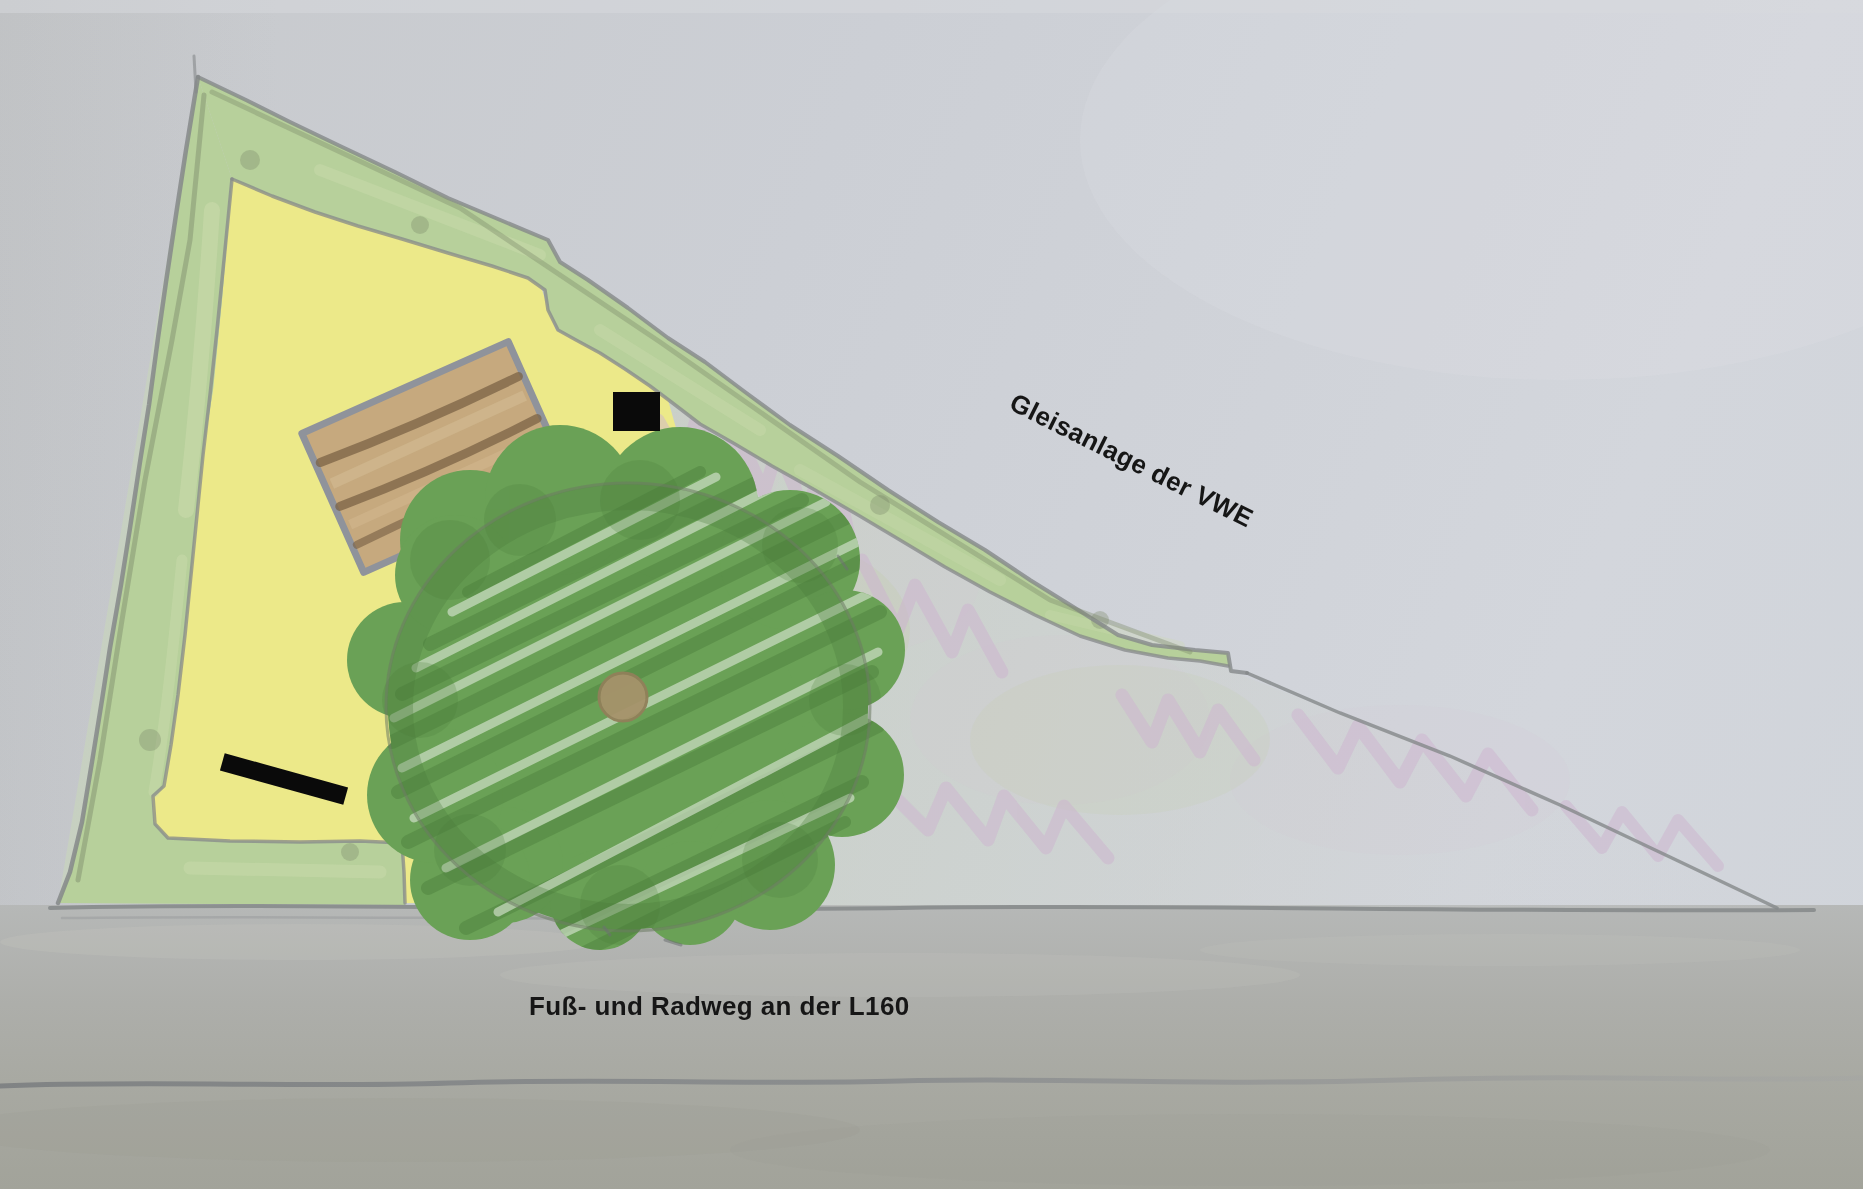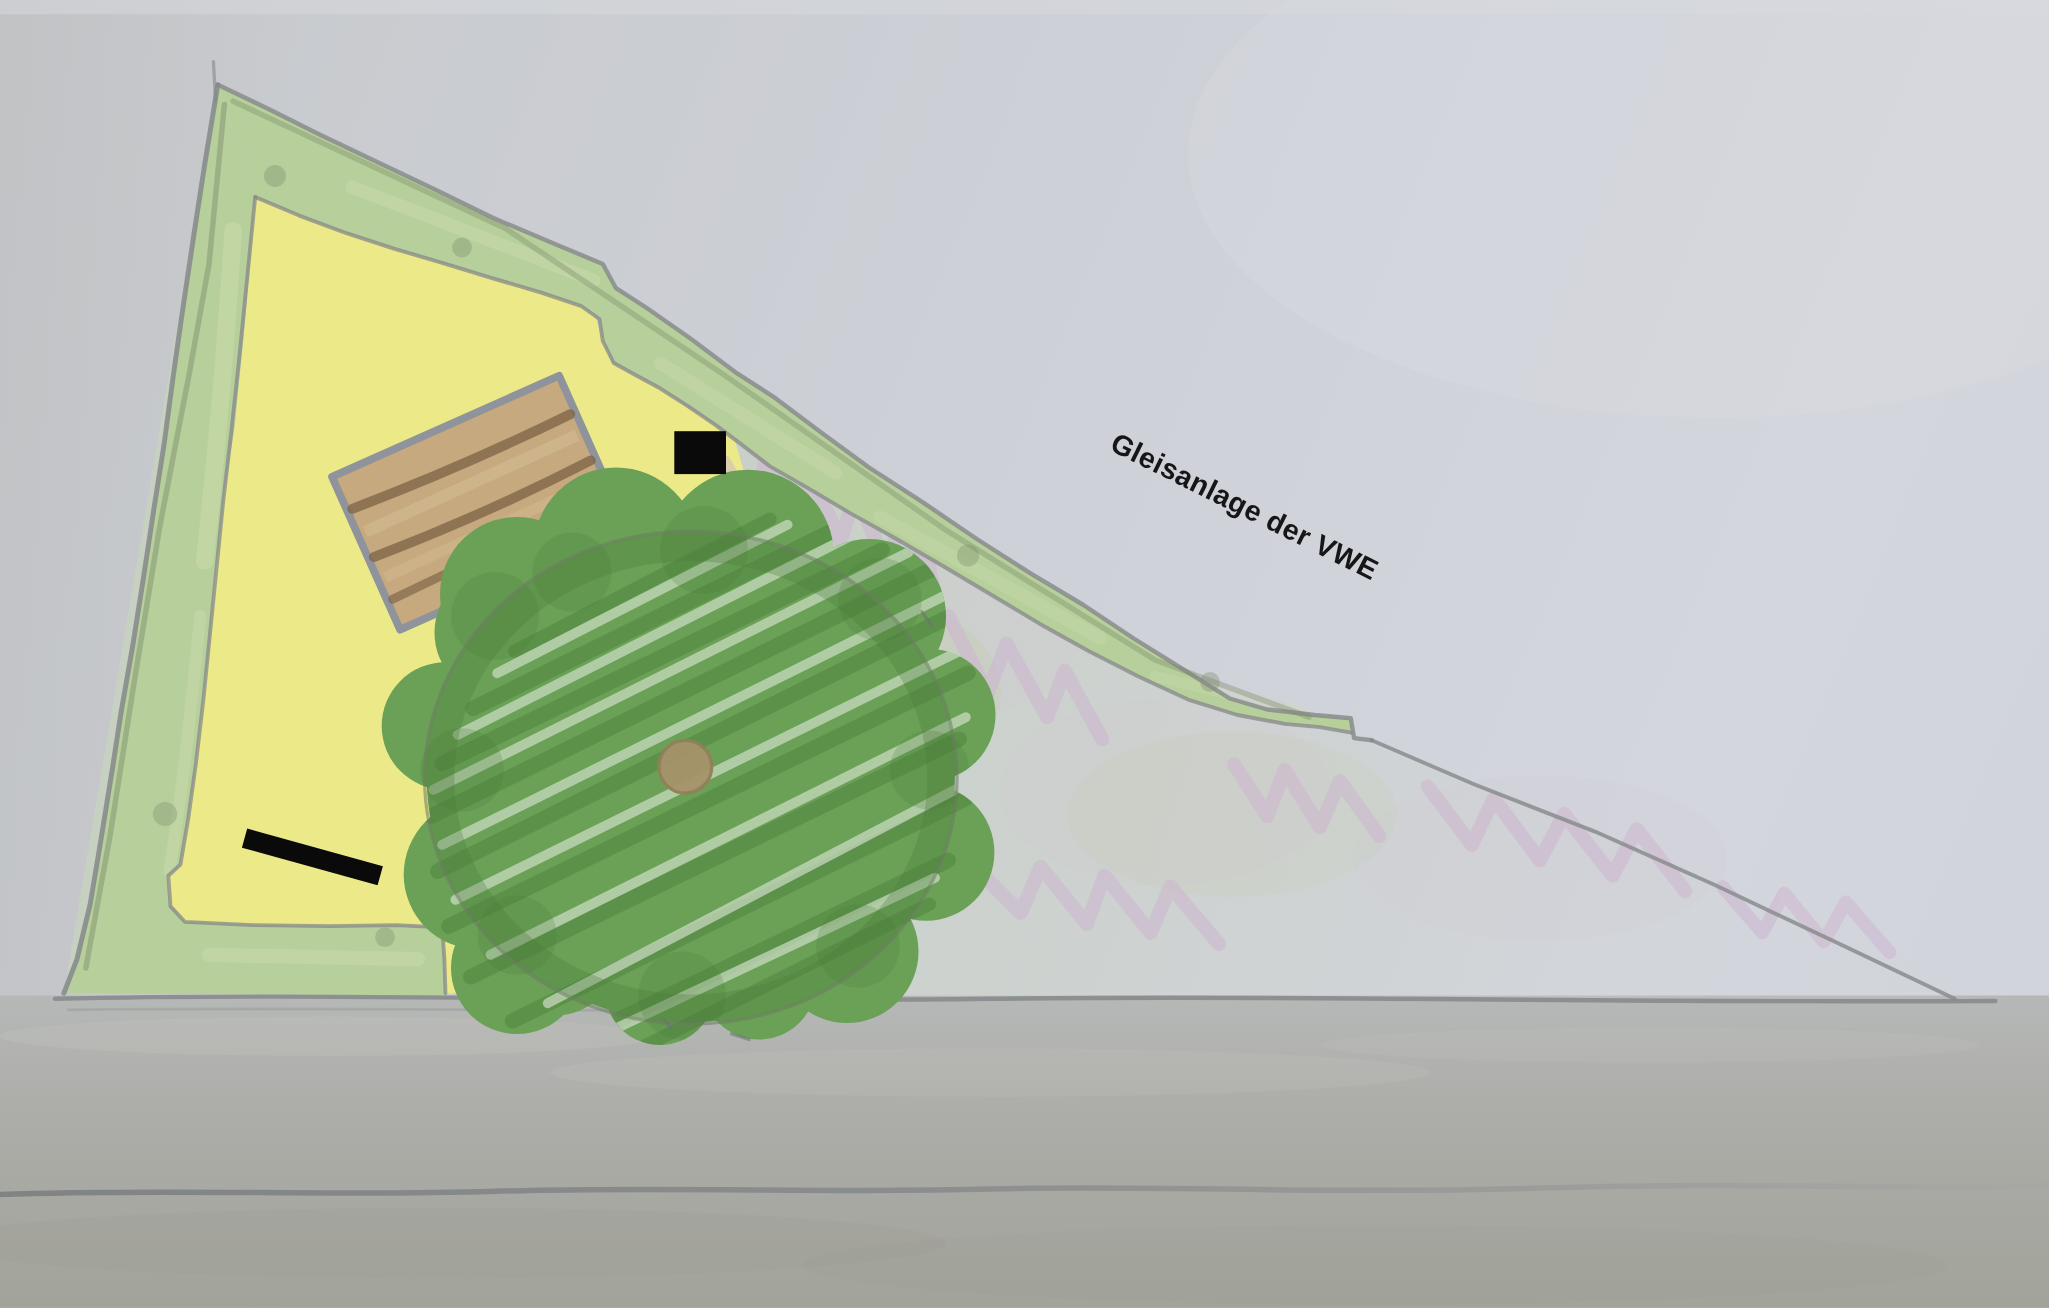--- a/index.html
+++ b/index.html
@@ -223,14 +223,15 @@
 
   <rect x="613" y="392" width="47" height="39" style="fill:var(--c-marker-black,#0a0a0a)"></rect>
   <g transform="translate(284,779) rotate(15.5)">
     <rect x="-64" y="-9" width="128" height="18" style="fill:var(--c-marker-black,#0a0a0a)"></rect>
   </g>
 
   <path fill="none" stroke="url(#gRough)" stroke-width="5" stroke-linecap="round" d="M0,1086 C150,1080 300,1088 450,1083 S750,1085 900,1081 S1200,1086 1400,1080 S1700,1082 1863,1078"></path>
 </svg>
 
 <div class="label" id="railway-label">Gleisanlage der VWE</div>
+<div class="label" id="footpath-label">Fuß- und Radweg an der L160</div>
 
 </div>
 
 </body></html>

